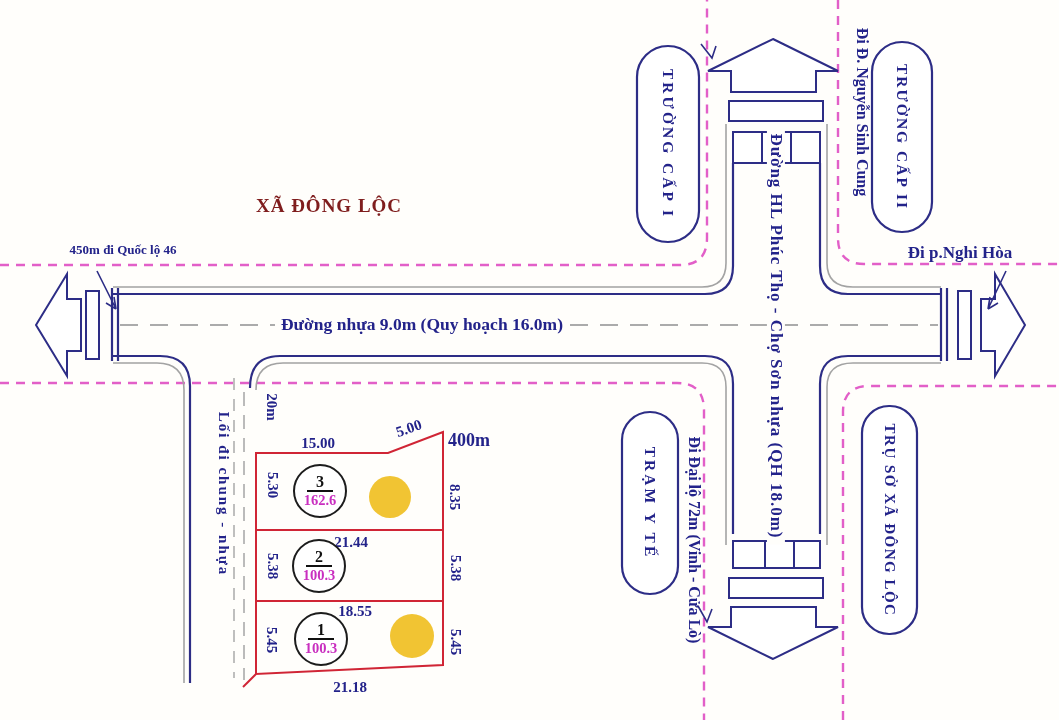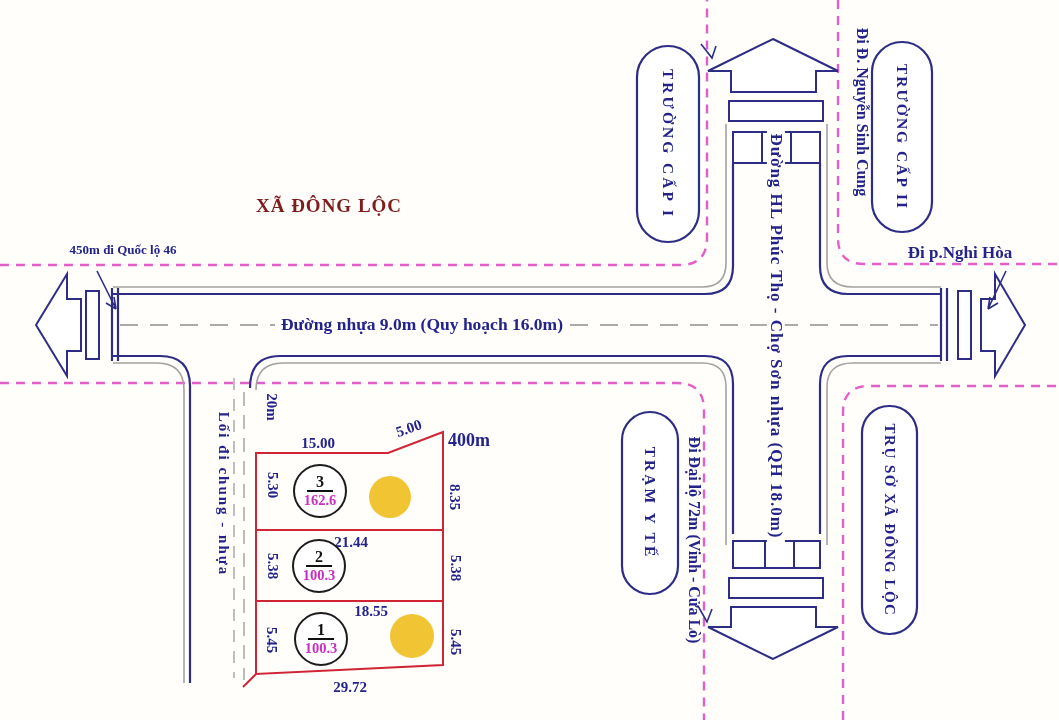--- a/index.html
+++ b/index.html
@@ -132,24 +132,24 @@
 
   <div class="lbl" style="left:318px;top:444px;font-size:15px;">15.00</div>
   <div class="lbl" style="left:409px;top:429px;font-size:15px;transform:translate(-50%,-50%) rotate(-19deg);">5.00</div>
   <div class="lbl v" style="left:272px;top:485px;font-size:15px;">5.30</div>
   <div class="lbl v" style="left:454px;top:497px;font-size:15px;">8.35</div>
 
   <div class="lbl" style="left:351px;top:543px;font-size:15px;">21.44</div>
   <div class="lbl v" style="left:272px;top:566px;font-size:15px;">5.38</div>
   <div class="lbl v" style="left:455px;top:568px;font-size:15px;">5.38</div>
 
-  <div class="lbl" style="left:371px;top:612px;font-size:15px;text-align:center;">18.55</div>
+  <div class="lbl" style="left:355px;top:612px;font-size:15px;text-align:center;">18.55</div>
   <div class="lbl v" style="left:271px;top:640px;font-size:15px;">5.45</div>
   <div class="lbl v" style="left:455px;top:642px;font-size:15px;">5.45</div>
-  <div class="lbl" style="left:350px;top:688px;font-size:15px;">29.72</div>
+  <div class="lbl" style="left:350px;top:688px;font-size:15px;">21.18</div>
 
   <div class="plot-circle" style="left:320px;top:491px;">
     <span class="plot-no">3</span>
     <span class="plot-area">162.6</span>
   </div>
   <div class="plot-circle" style="left:319px;top:566px;">
     <span class="plot-no">2</span>
     <span class="plot-area">100.3</span>
   </div>
   <div class="plot-circle" style="left:321px;top:639px;">

